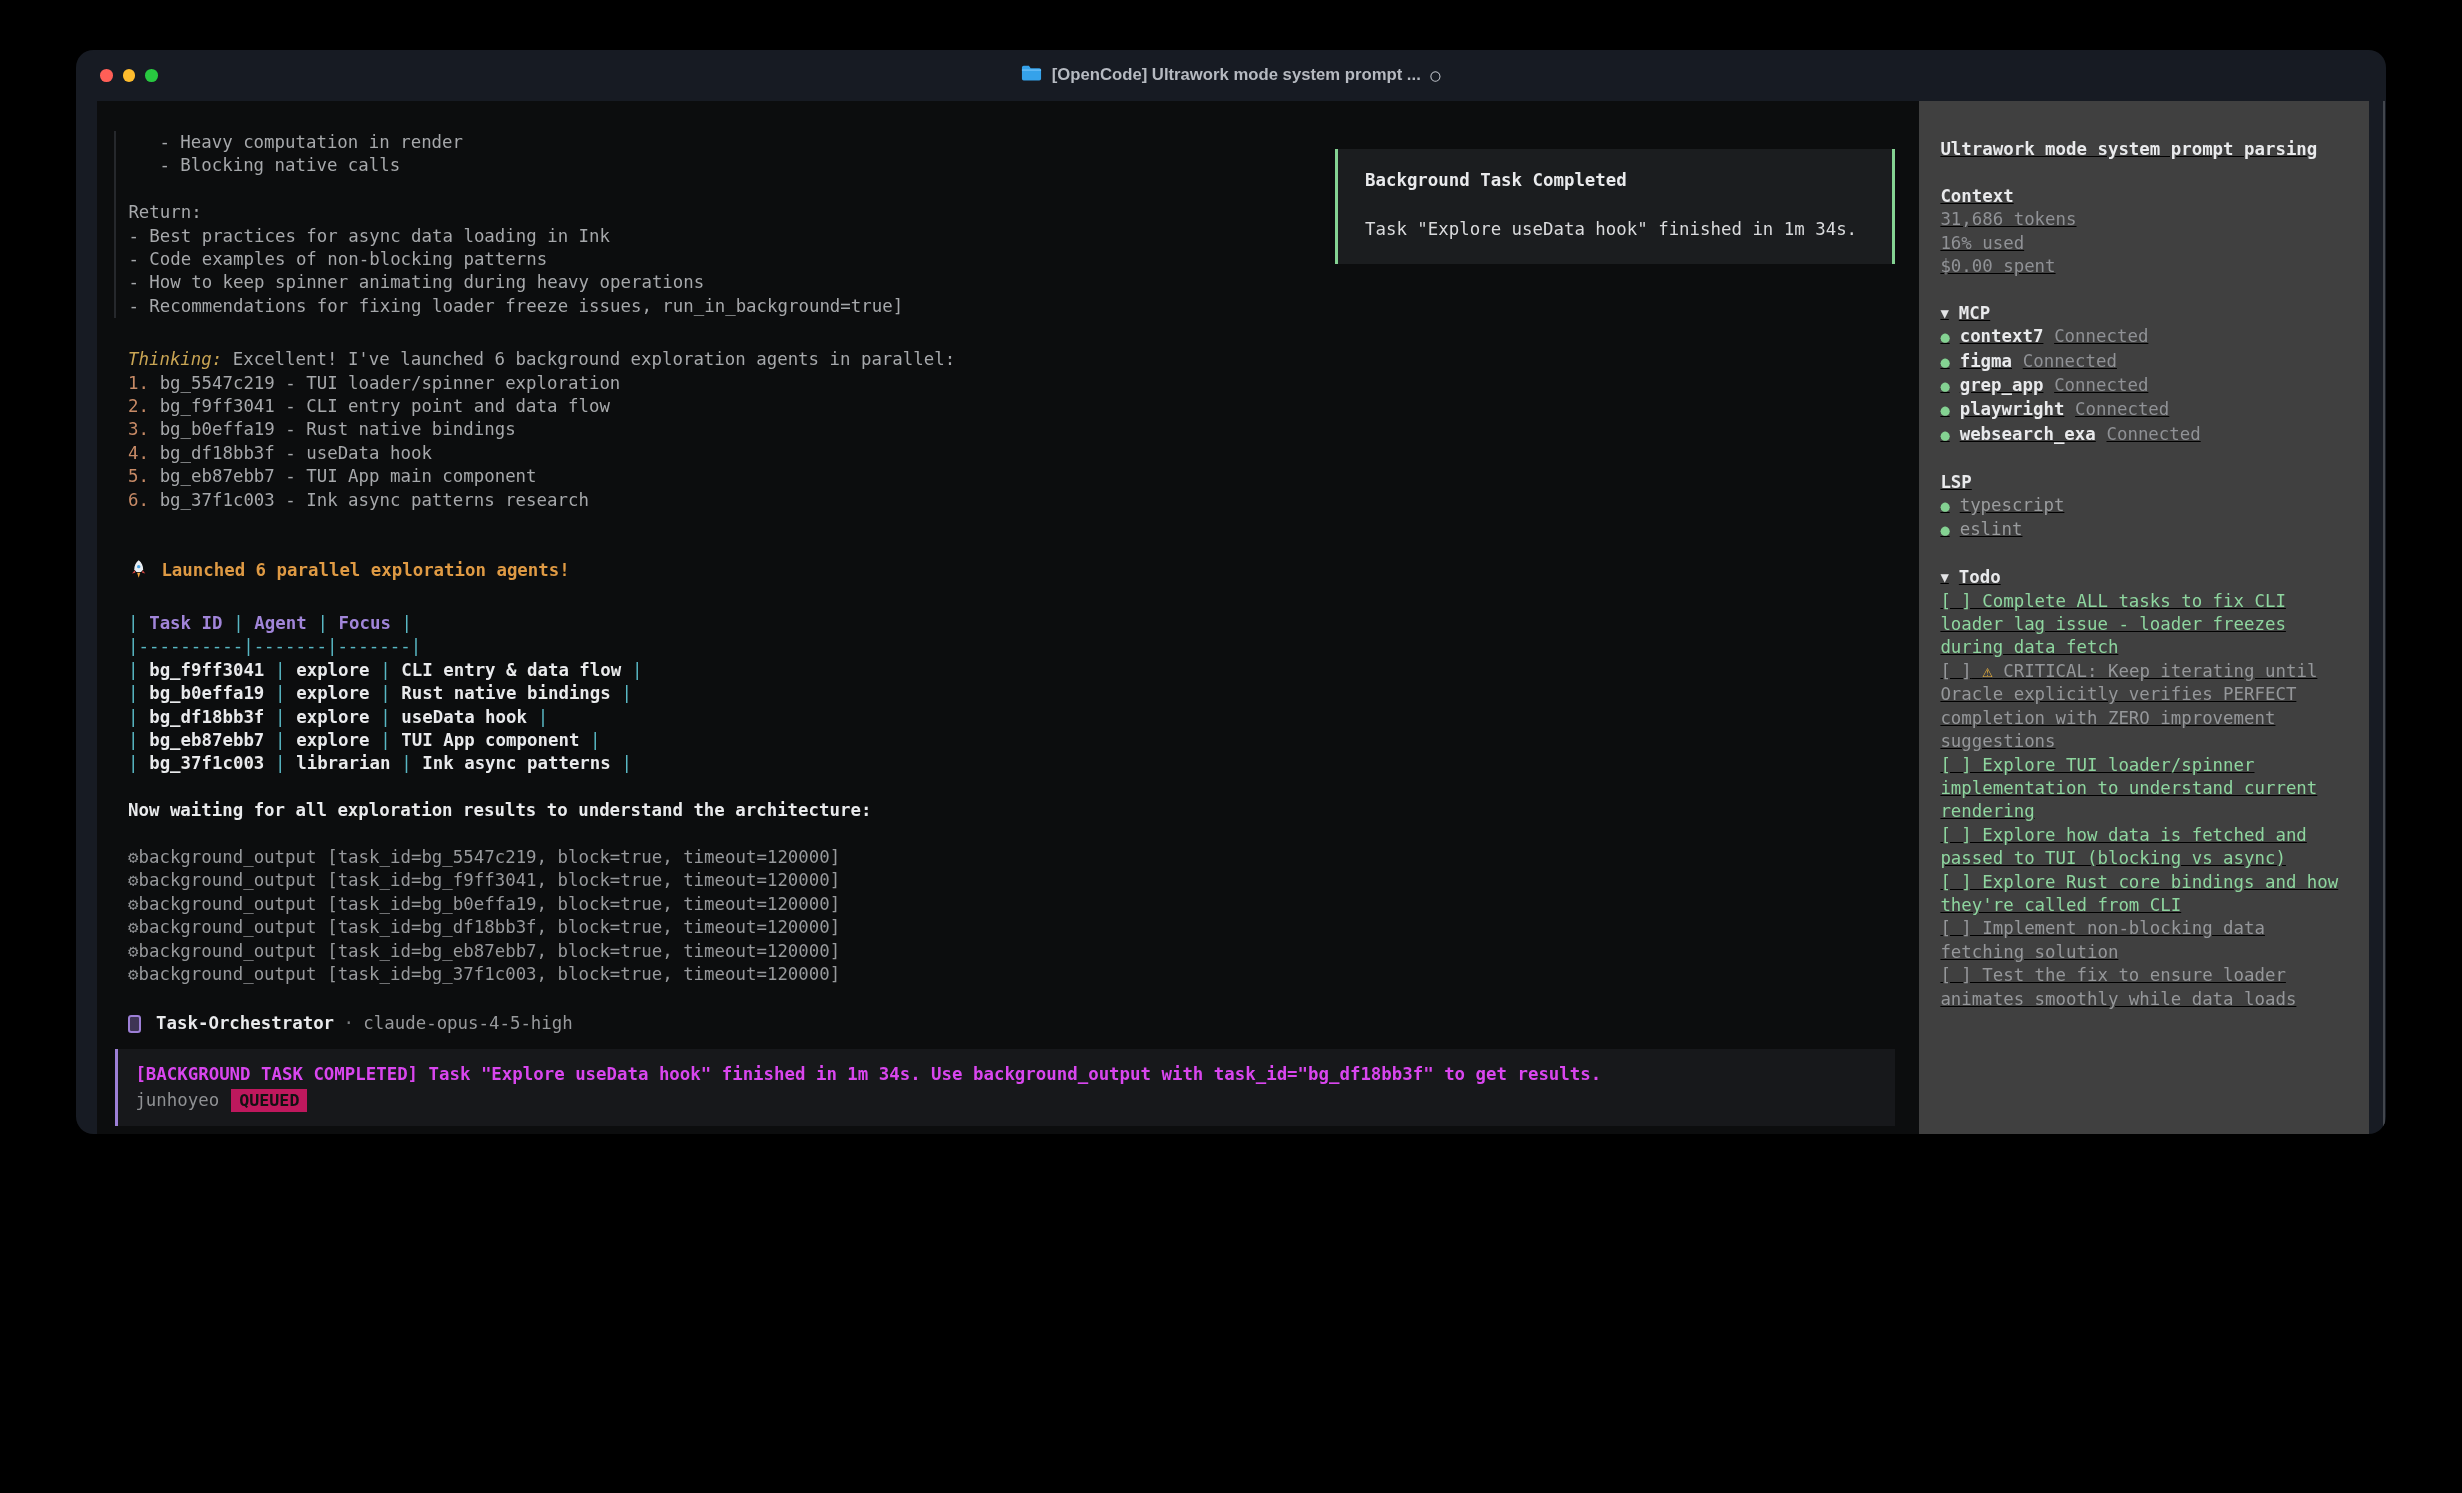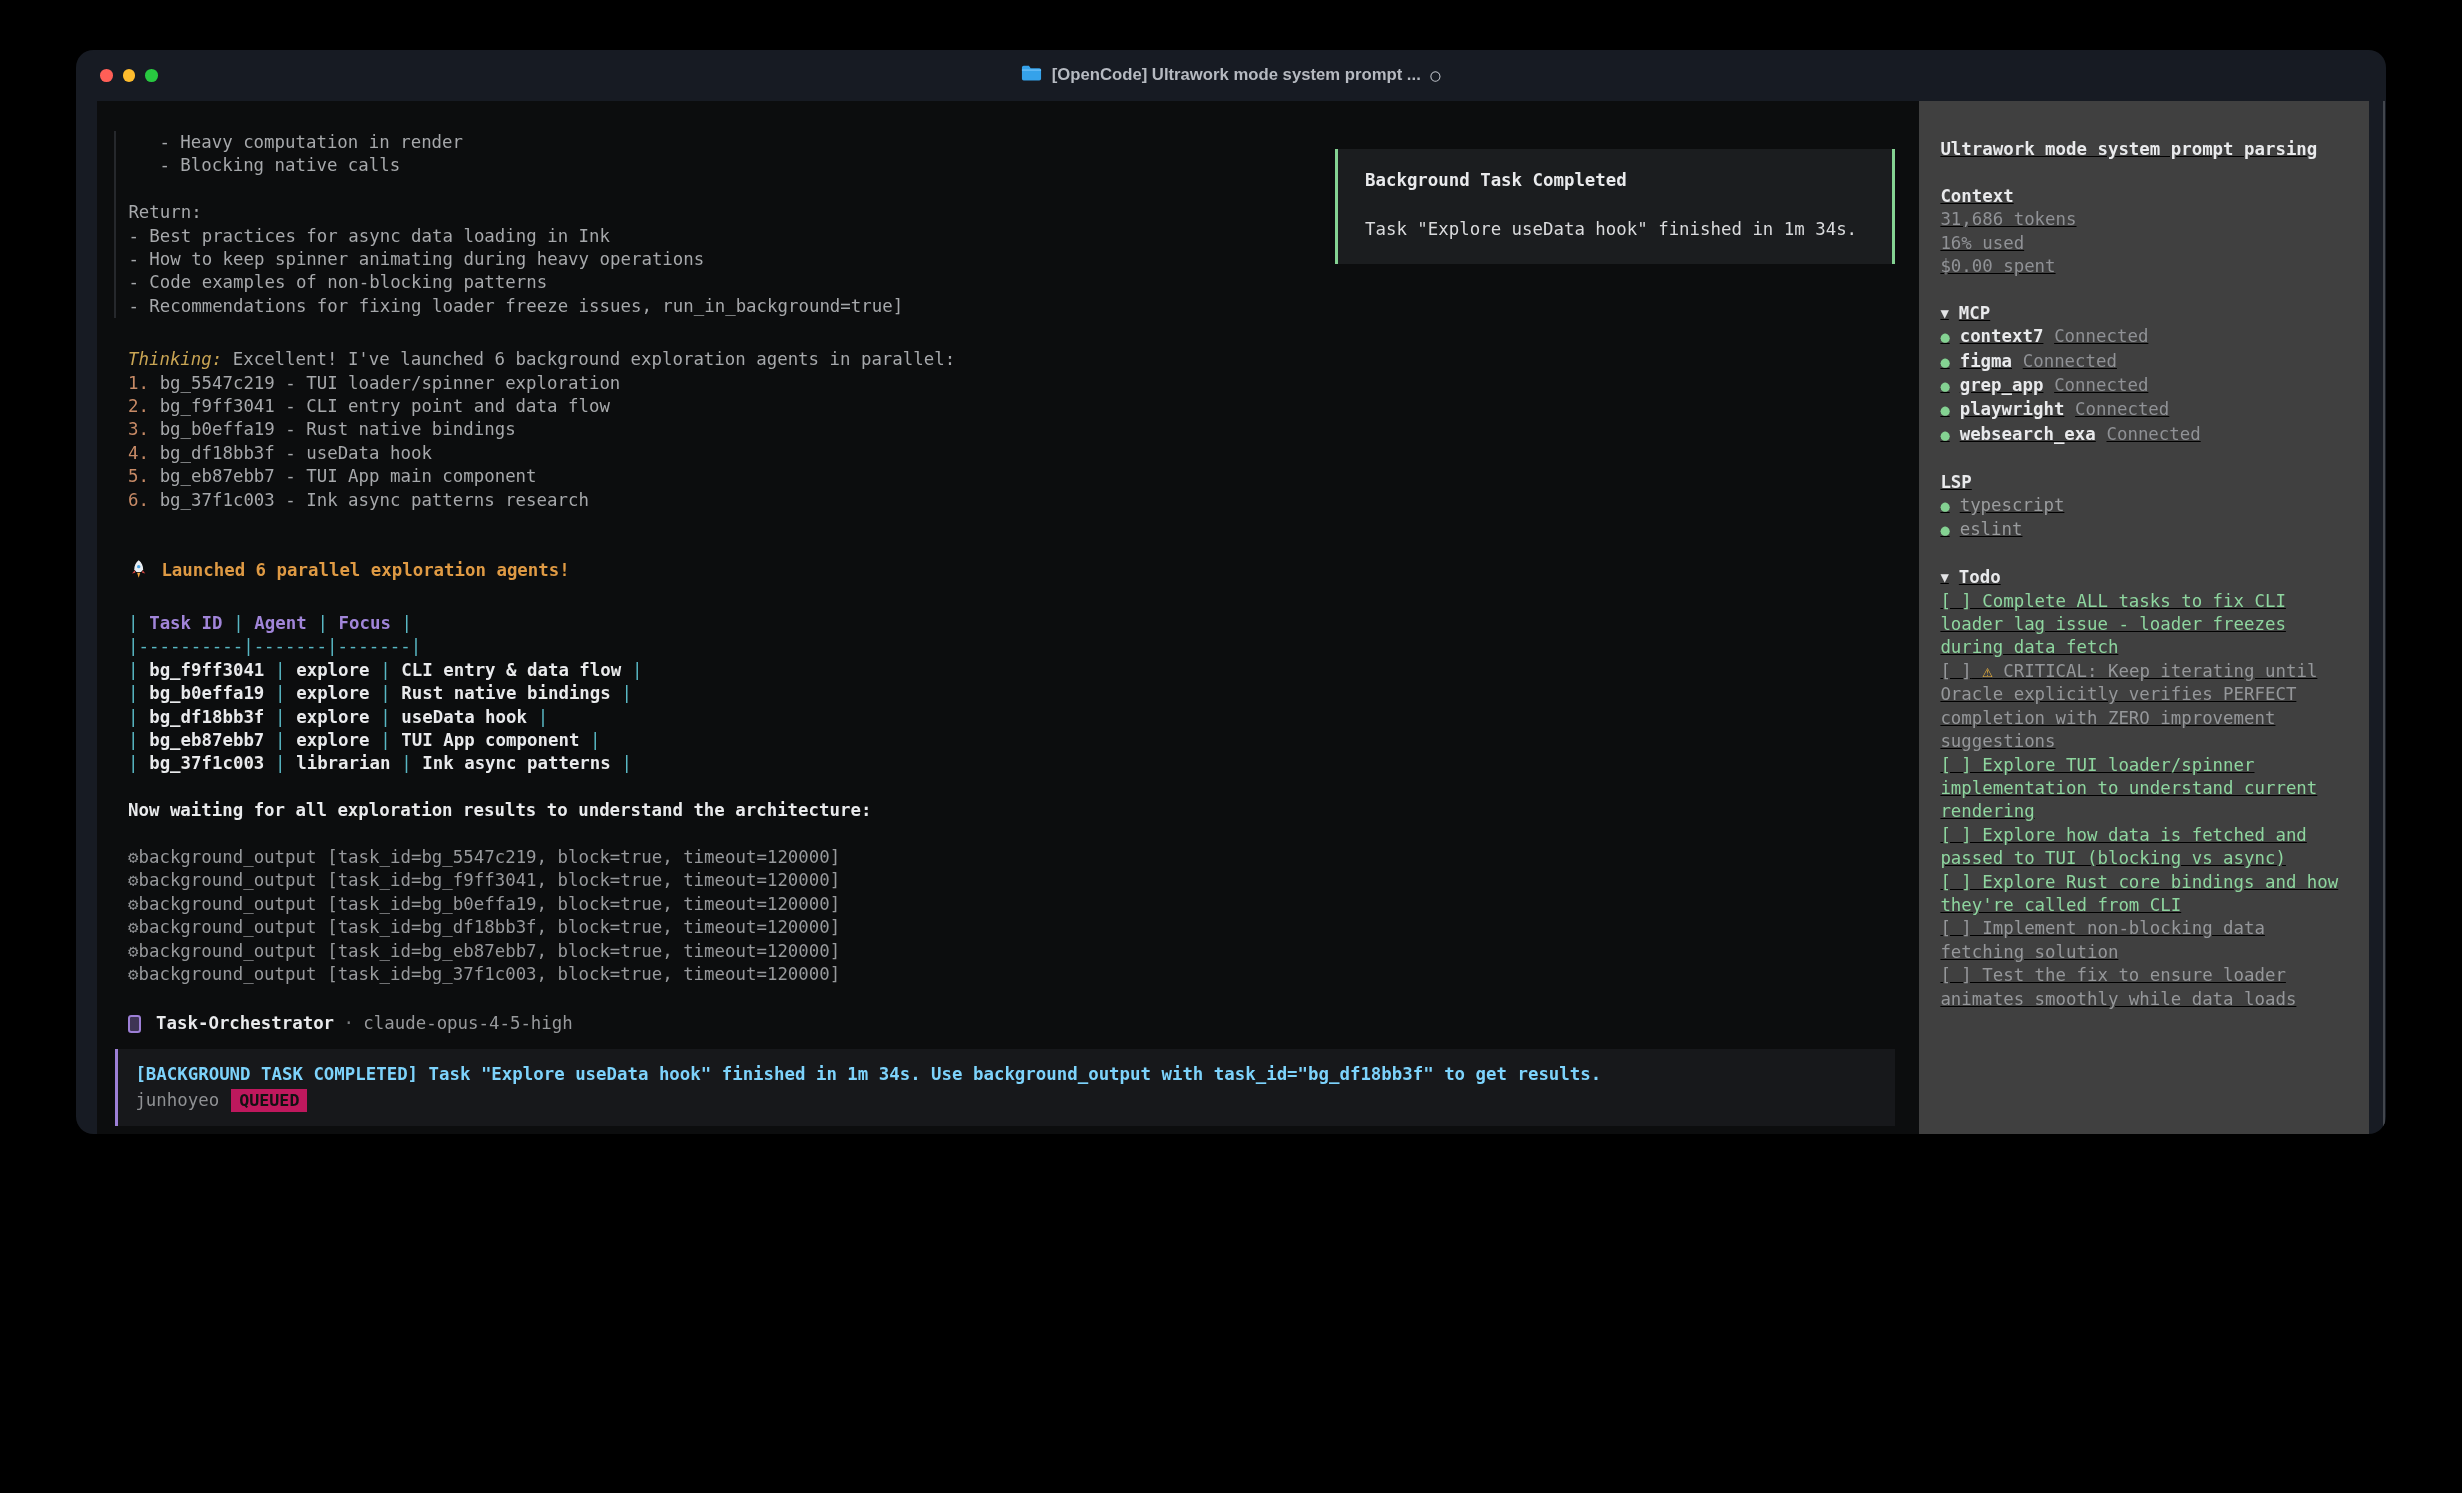--- a/index.html
+++ b/index.html
@@ -49,21 +49,21 @@
 
   .agent-line { display:flex; align-items:center; margin-top:25.4px; line-height:23.4px; font-size:17.4px; }
   .agent-badge { width:13.4px; height:18px; border:2px solid #9d7fd6; border-radius:3.3px;
                  background:rgba(157,127,214,0.35); margin-right:14.7px; }
   .agent-name { color:#e9eaec; font-weight:bold; }
   .agent-sep { color:#7a7c7f; margin:0 9.4px; }
   .agent-model { color:#97999c; }
 
   .msg-box { margin:13.4px 24px 0 18px; background:#17181b; border-left:3.3px solid #9d7fd6;
              padding:14.7px 20px 14px 17.4px; }
-  .msg-box .msg-text { color:#7dd3fc; font-weight:bold; }
+  .msg-box .msg-text { color:#d946ef; font-weight:bold; }
   .msg-user-row { display:flex; align-items:center; margin-top:2.7px; line-height:21px; }
   .msg-user { color:#8f9194; font-size:17.4px; }
   .queued-badge { margin-left:12px; background:#be185d; color:#121212; font-weight:bold;
                   font-size:16.7px; padding:0.7px 8px; }
 
   .input-box { margin:23px 24px 0 18px; height:106px; background:#1a1b1e; border-left:3.3px solid #9d7fd6;
                padding:12px 0 11.4px 28px; display:flex; flex-direction:column; justify-content:space-between; }
   .cursor { width:13.4px; height:29px; background:#e9eaec; }
   .input-meta { display:flex; align-items:center; font-size:17.4px; line-height:23.4px; }
   .input-agent { color:#a185d9; }
@@ -137,22 +137,22 @@
 
   <div class="main">
     <div class="content">
 
       <div class="tool-block">
         <div class="line indent3">- Heavy computation in render</div>
         <div class="line indent3">- Blocking native calls</div>
         <div class="blank"></div>
         <div class="line">Return:</div>
         <div class="line">- Best practices for async data loading in Ink</div>
+        <div class="line">- Code examples of non-blocking patterns</div>
         <div class="line">- How to keep spinner animating during heavy operations</div>
-        <div class="line">- Code examples of non-blocking patterns</div>
         <div class="line">- Recommendations for fixing loader freeze issues, run_in_background=true]</div>
       </div>
 
       <div class="flow">
         <div class="line"><span class="gold">Thinking:</span> <span>Excellent! I've launched 6 background exploration agents in parallel:</span></div>
         <div class="line"><span class="tnum">1.</span><span>bg_5547c219 - TUI loader/spinner exploration</span></div>
         <div class="line"><span class="tnum">2.</span><span>bg_f9ff3041 - CLI entry point and data flow</span></div>
         <div class="line"><span class="tnum">3.</span><span>bg_b0effa19 - Rust native bindings</span></div>
         <div class="line"><span class="tnum">4.</span><span>bg_df18bb3f - useData hook</span></div>
         <div class="line"><span class="tnum">5.</span><span>bg_eb87ebb7 - TUI App main component</span></div>

